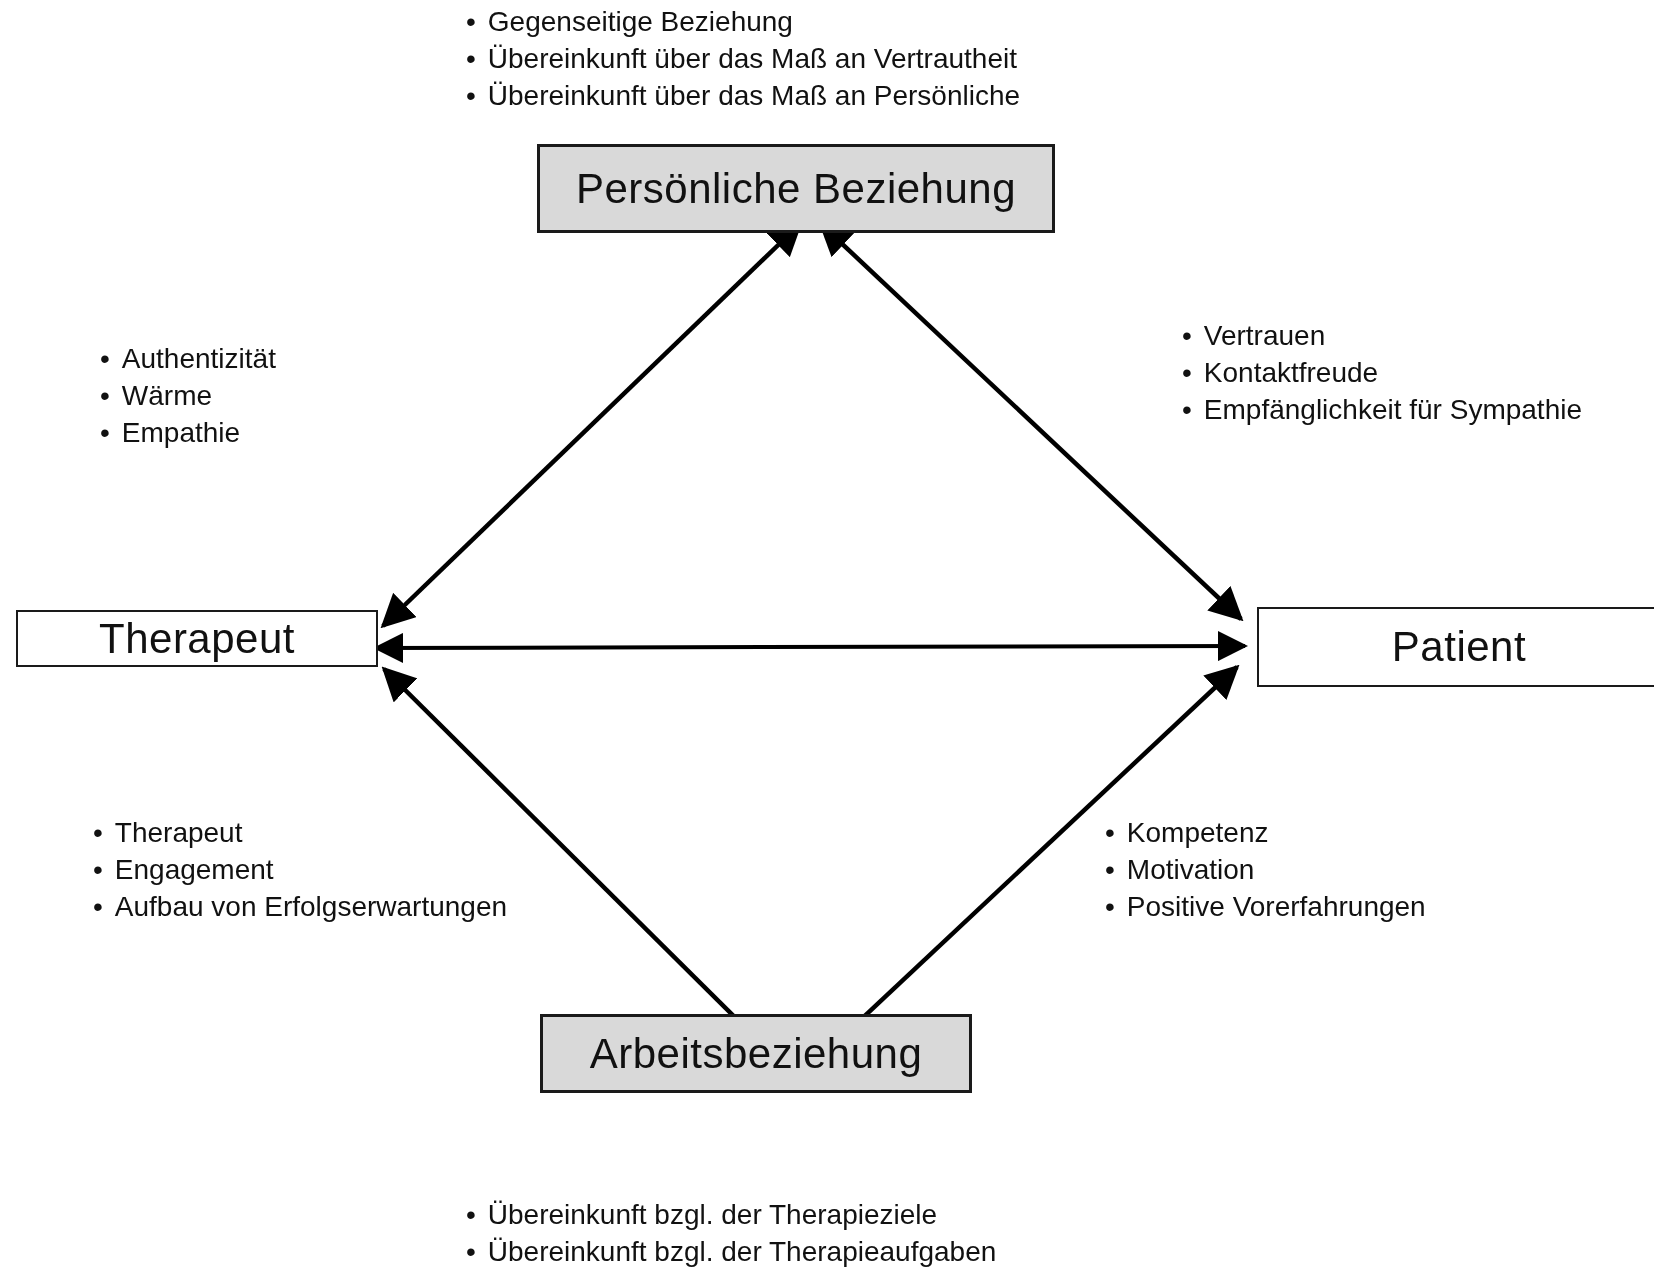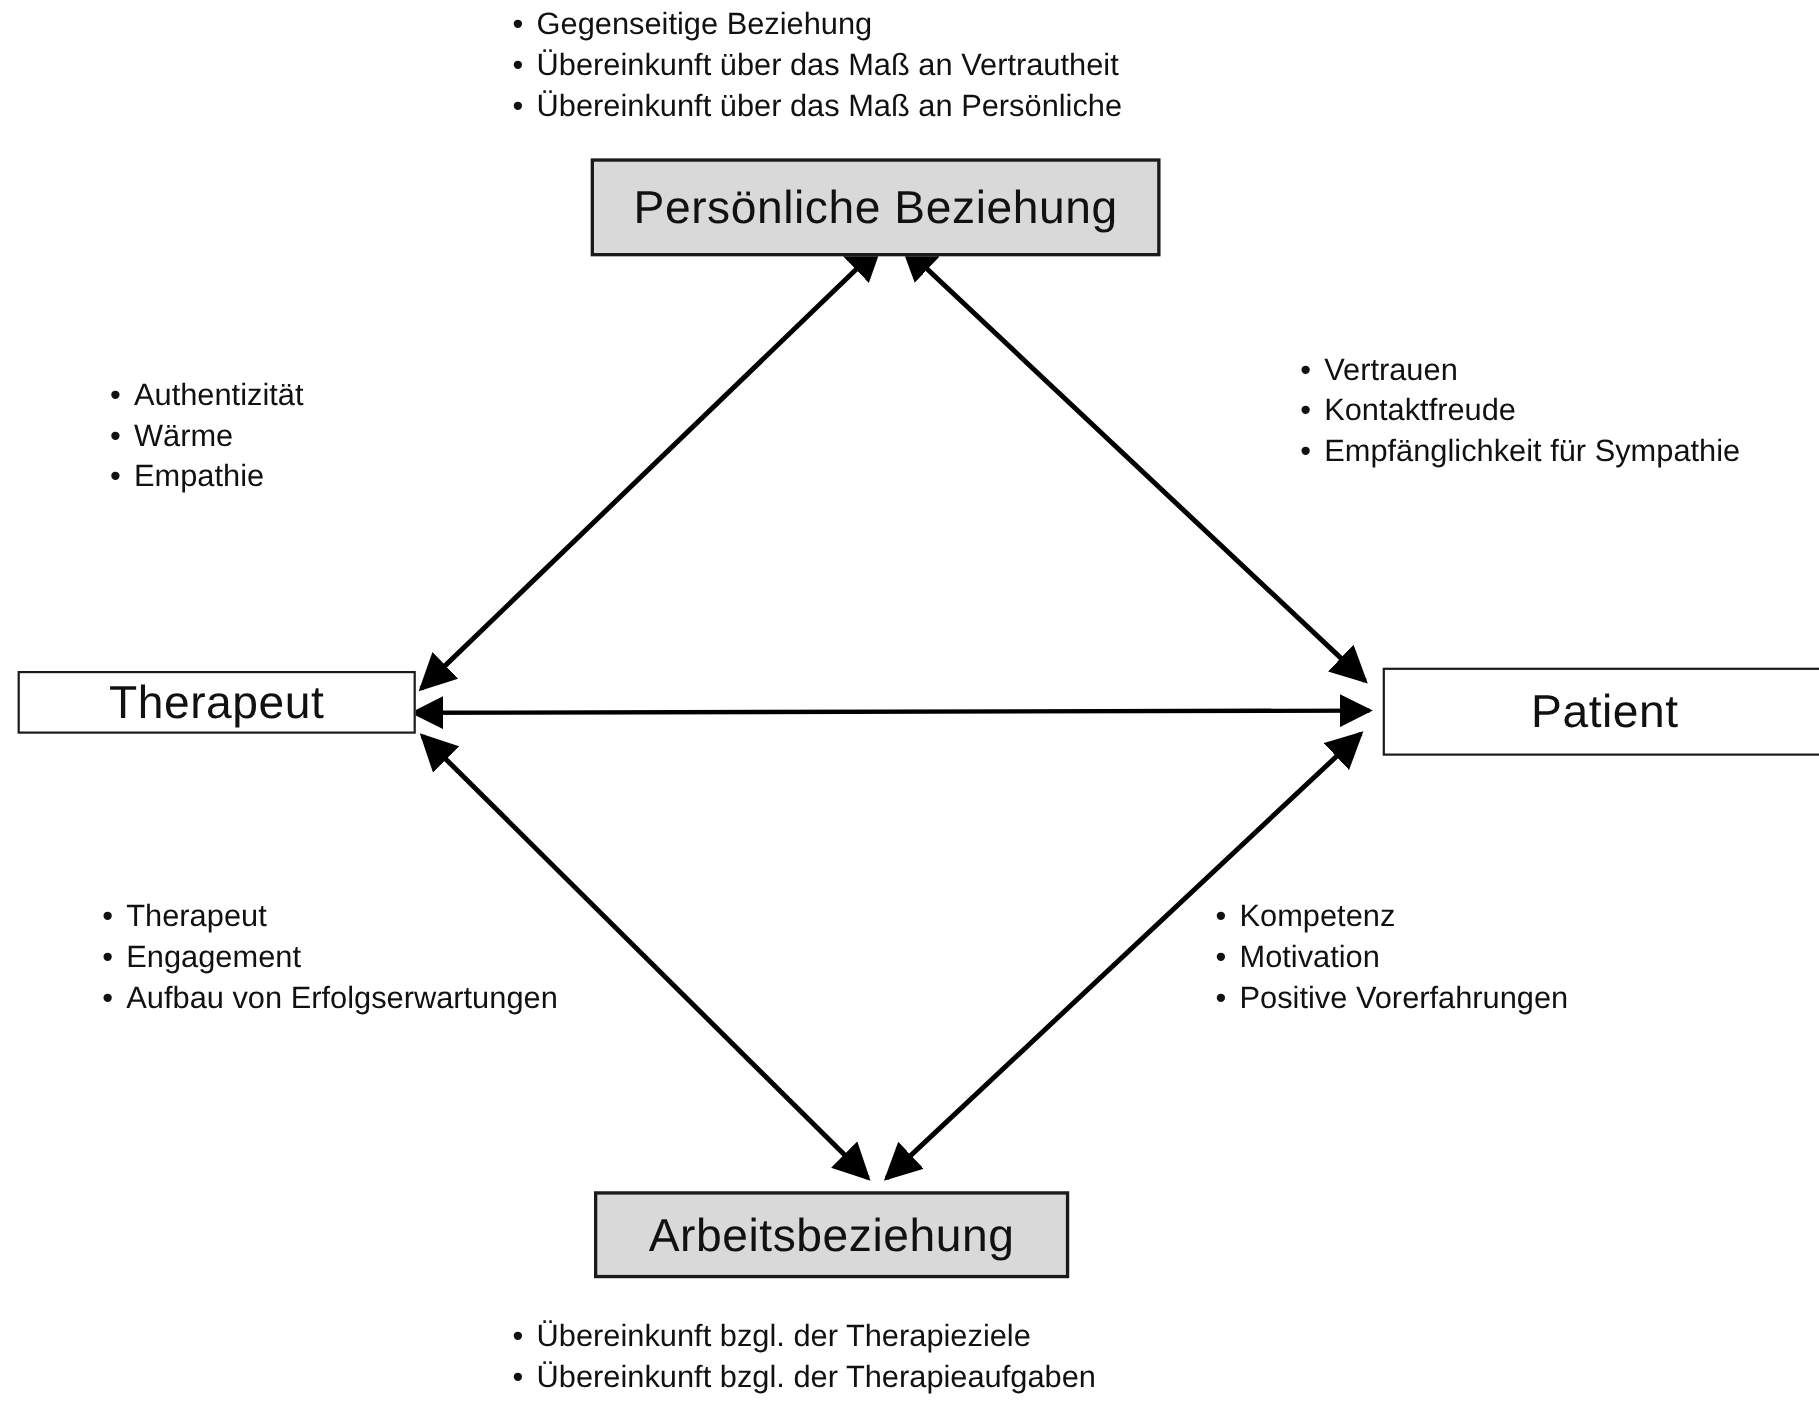--- a/index.html
+++ b/index.html
@@ -37,21 +37,21 @@
     background: #d9d9d9;
     border: 3px solid #1a1a1a;
   }
   .node.white {
     background: #ffffff;
     border: 2px solid #1a1a1a;
   }
   #node-personal    { left: 537px;  top: 144px;  width: 518px; height: 89px; }
   #node-therapist   { left: 16px;    top: 610px;  width: 362px; height: 57px; text-align: center; }
   #node-patient     { left: 1257px; top: 607px;  width: 404px; height: 80px; }
-  #node-working     { left: 540px;  top: 1083px; width: 432px; height: 79px; }
+  #node-working     { left: 540px;  top: 1014px; width: 432px; height: 79px; }
 
   .bullet-list {
     position: absolute;
     font-size: 28px;
     line-height: 37px;
     color: #111111;
     white-space: nowrap;
   }
   .bullet-list .li::before {
     content: "\2022";

